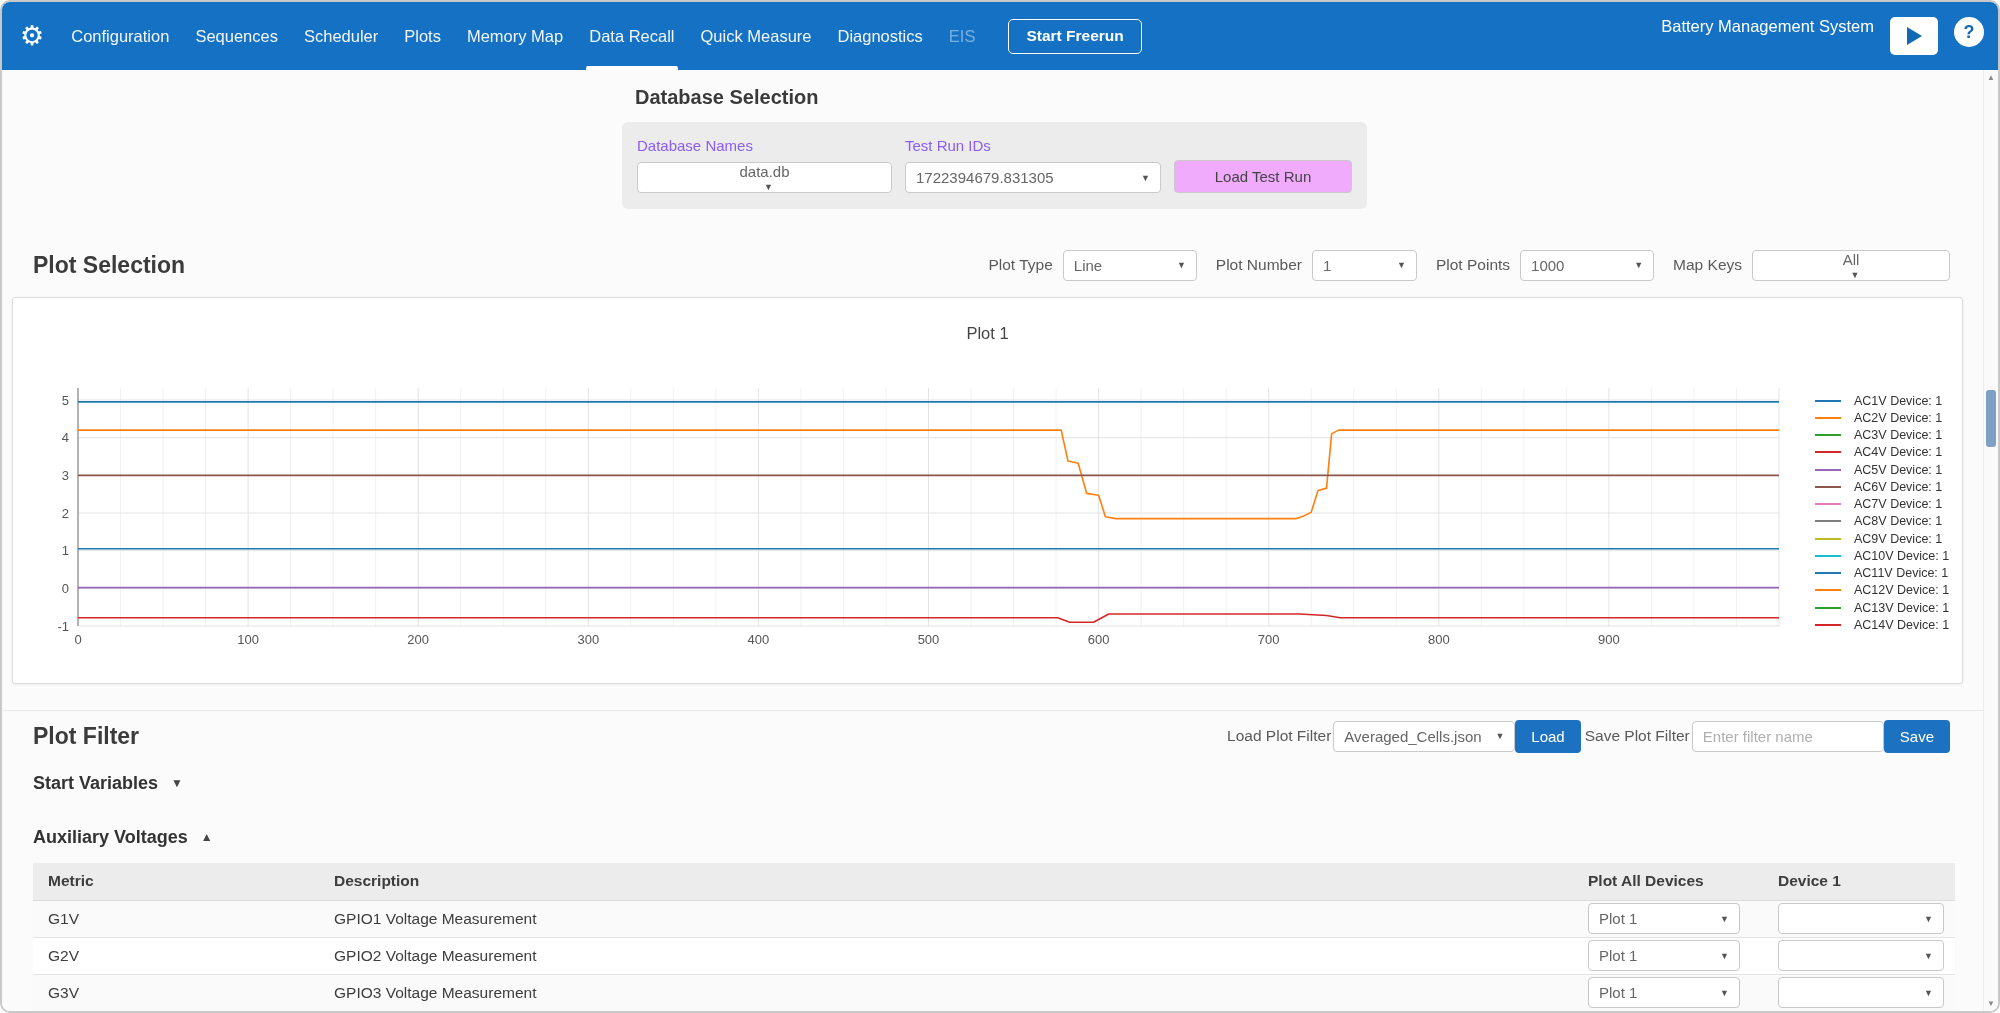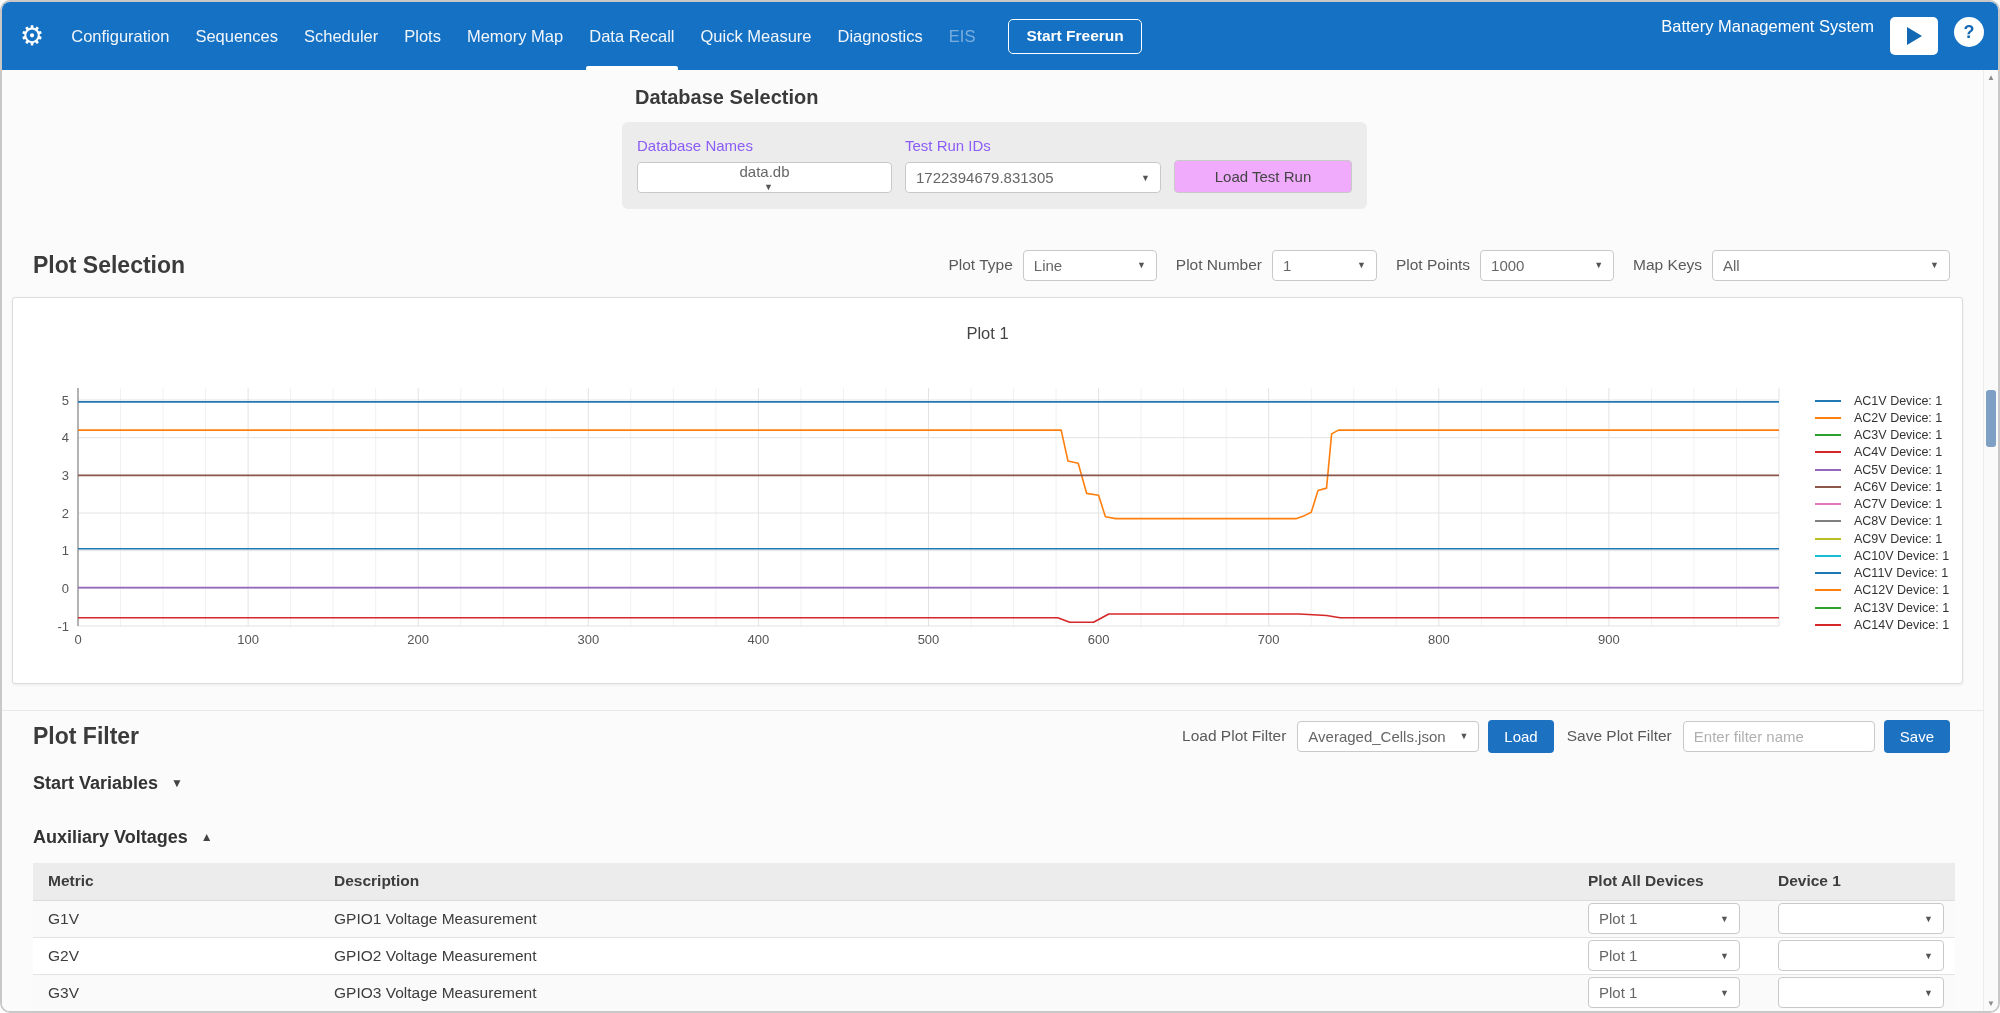--- a/index.html
+++ b/index.html
@@ -78,21 +78,21 @@
   
   .select {
     display: inline-flex; align-items: center; justify-content: space-between;
     background: #fff; border: 1px solid #c9c9c9; border-radius: 4px;
     height: 31px; padding: 0 10px; font-size: 15px; color: #666;
     cursor: pointer; white-space: nowrap; overflow: hidden;
   }
   .caret { font-size: 9px; color: #555; margin-left: 8px; }
   .w-db { width: 255px; flex-direction: column; } .w-run { width: 256px; }
   .w-line { width: 134px; } .w-num { width: 105px; }
-  .w-points { width: 134px; } .w-keys { width: 238px; }
+  .w-points { width: 134px; } .w-keys { width: 198px; flex-direction: column; }
   .w-filter { width: 182px; }
   .sel-plot { width: 152px; } .sel-dev { width: 166px; }
 
   .btn-light {
     width: 182px; height: 33px; background: #f0abfc; border: 1px solid #c9c9c9;
     border-radius: 4px; color: #444; font-size: 15px; cursor: pointer; font-family: inherit;
   }
   .btn-primary {
     height: 33px; padding: 0 16px; background: #1d71c1; color: #fff;
     border: none; border-radius: 4px; font-size: 15px; cursor: pointer; font-family: inherit;
@@ -122,21 +122,21 @@
   #chart-svg { position: absolute; left: 1px; top: 56px; }
   #chart-svg text { font-family: "Liberation Sans", "DejaVu Sans", sans-serif; }
   .legend { position: absolute; left: 1802px; top: 94px; }
   .legend-item { display: flex; align-items: center; height: 17.25px; }
   .legend-line { display: inline-block; width: 26px; height: 2px; flex: 0 0 26px; }
   .legend-label { font-size: 12.5px; color: #333; margin-left: 13px; white-space: nowrap; }
 
   .divider { border-top: 1px solid #e8e8e8; margin-top: 26px; }
 
   .plot-filter-row { padding-top: 10px; height: 40px; }
-  .filter-controls { margin-left: auto; display: flex; align-items: center; gap: 9px; }
+  .filter-controls { margin-left: auto; display: flex; align-items: center; }
   .filter-controls .lbl { margin-right: 2px; margin-left: 4px; }
 
   
   .collapsible {
     margin-left: 31px; height: 36px; display: flex; align-items: center; gap: 13px;
     cursor: pointer; width: max-content;
   }
   .collapsible.sv { margin-top: 14px; }
   .collapsible.av { margin-top: 18px; }
   .collapsible-title { font-size: 18px; font-weight: 700; color: #333; }

